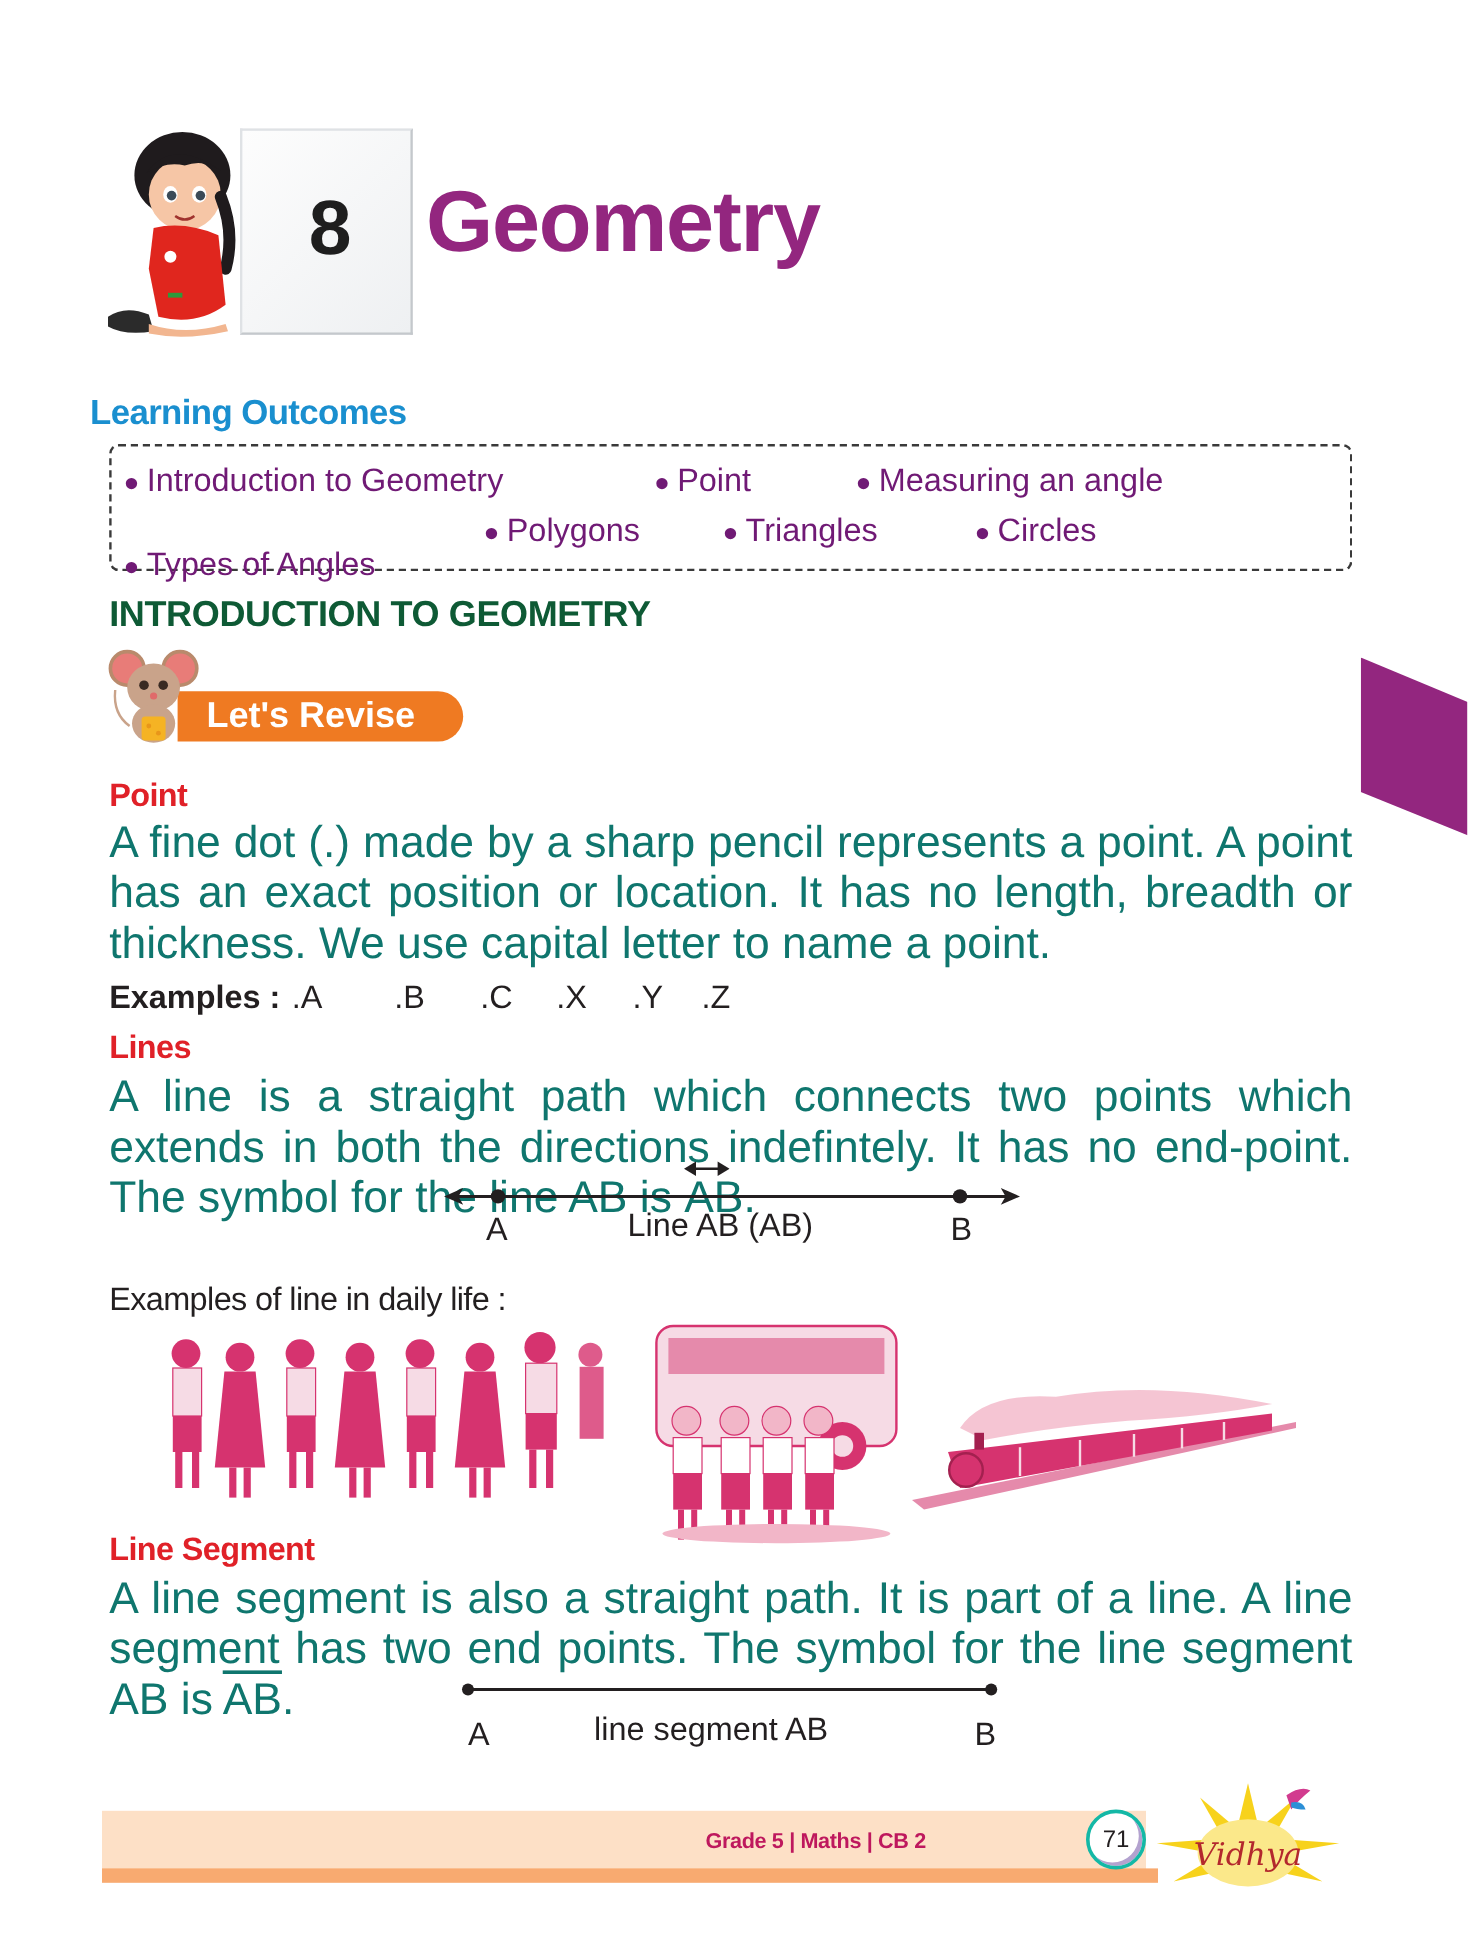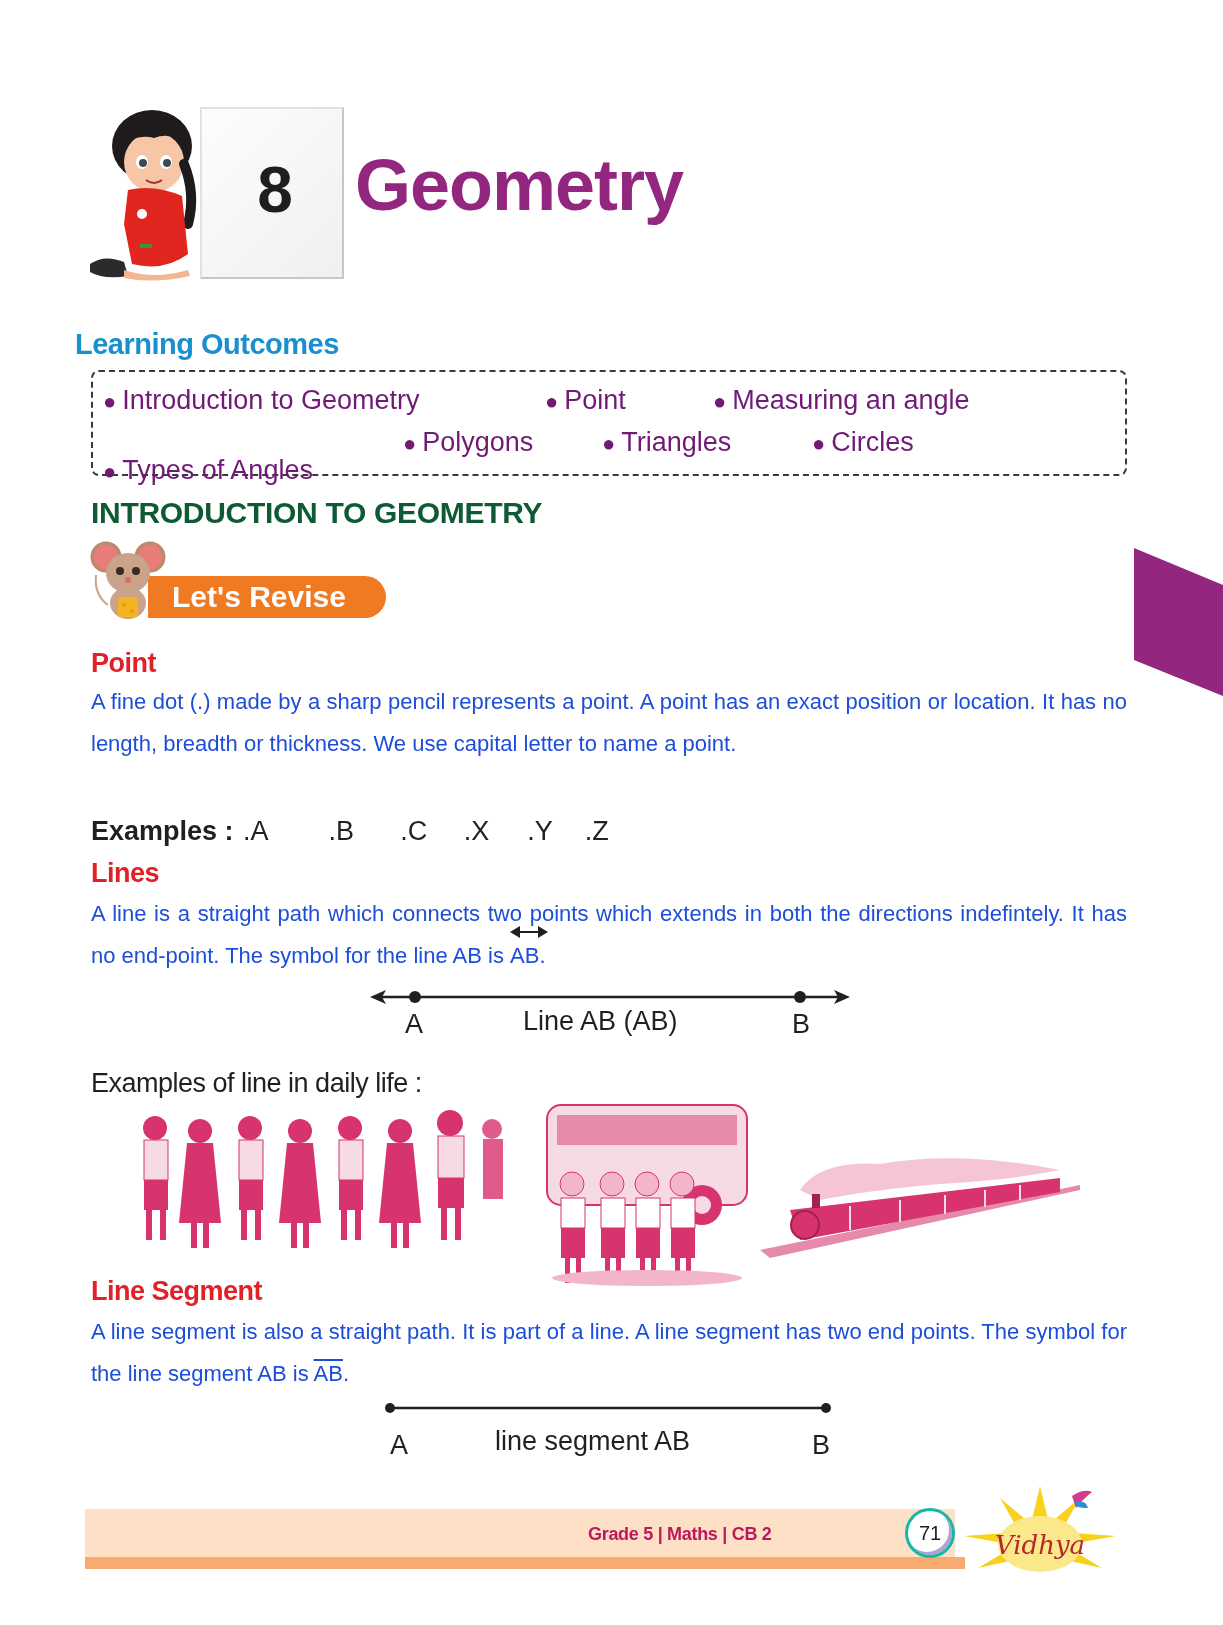--- a/index.html
+++ b/index.html
@@ -49,21 +49,21 @@
       left: 148px; top: 576px; width: 238px; height: 42px;
       background: #ef7a22; border-radius: 0 22px 22px 0;
     }
     .revise-label {
       left: 172px; top: 578px; font-size: 30px; font-weight: bold; color: #ffffff; line-height: 38px;
     }
     .mouse { left: 88px; top: 535px; width: 80px; height: 90px; }
 
     .red-heading { font-size: 27px; font-weight: bold; color: #e02128; line-height: 34px; letter-spacing: -0.5px; }
     .para {
-      left: 91px; width: 1036px; font-size: 22px; line-height: 42px; color: #1d4ed8;
+      left: 91px; width: 1036px; font-size: 37px; line-height: 42px; color: #0f766e;
       text-align: justify; text-align-last: left;
     }
     .examples { left: 91px; top: 813px; font-size: 27px; line-height: 36px; white-space: nowrap; }
     .examples b { font-weight: bold; margin-top: 22px; }
     .examples .pt { display: inline-block; }
 
     .diagram-label { font-size: 27px; line-height: 34px; color: #231f20; }
     .overarrow { position: relative; display: inline-block; }
     .overarrow svg { position: absolute; left: 0; top: -10px; }
     .overbar { text-decoration: overline; }

